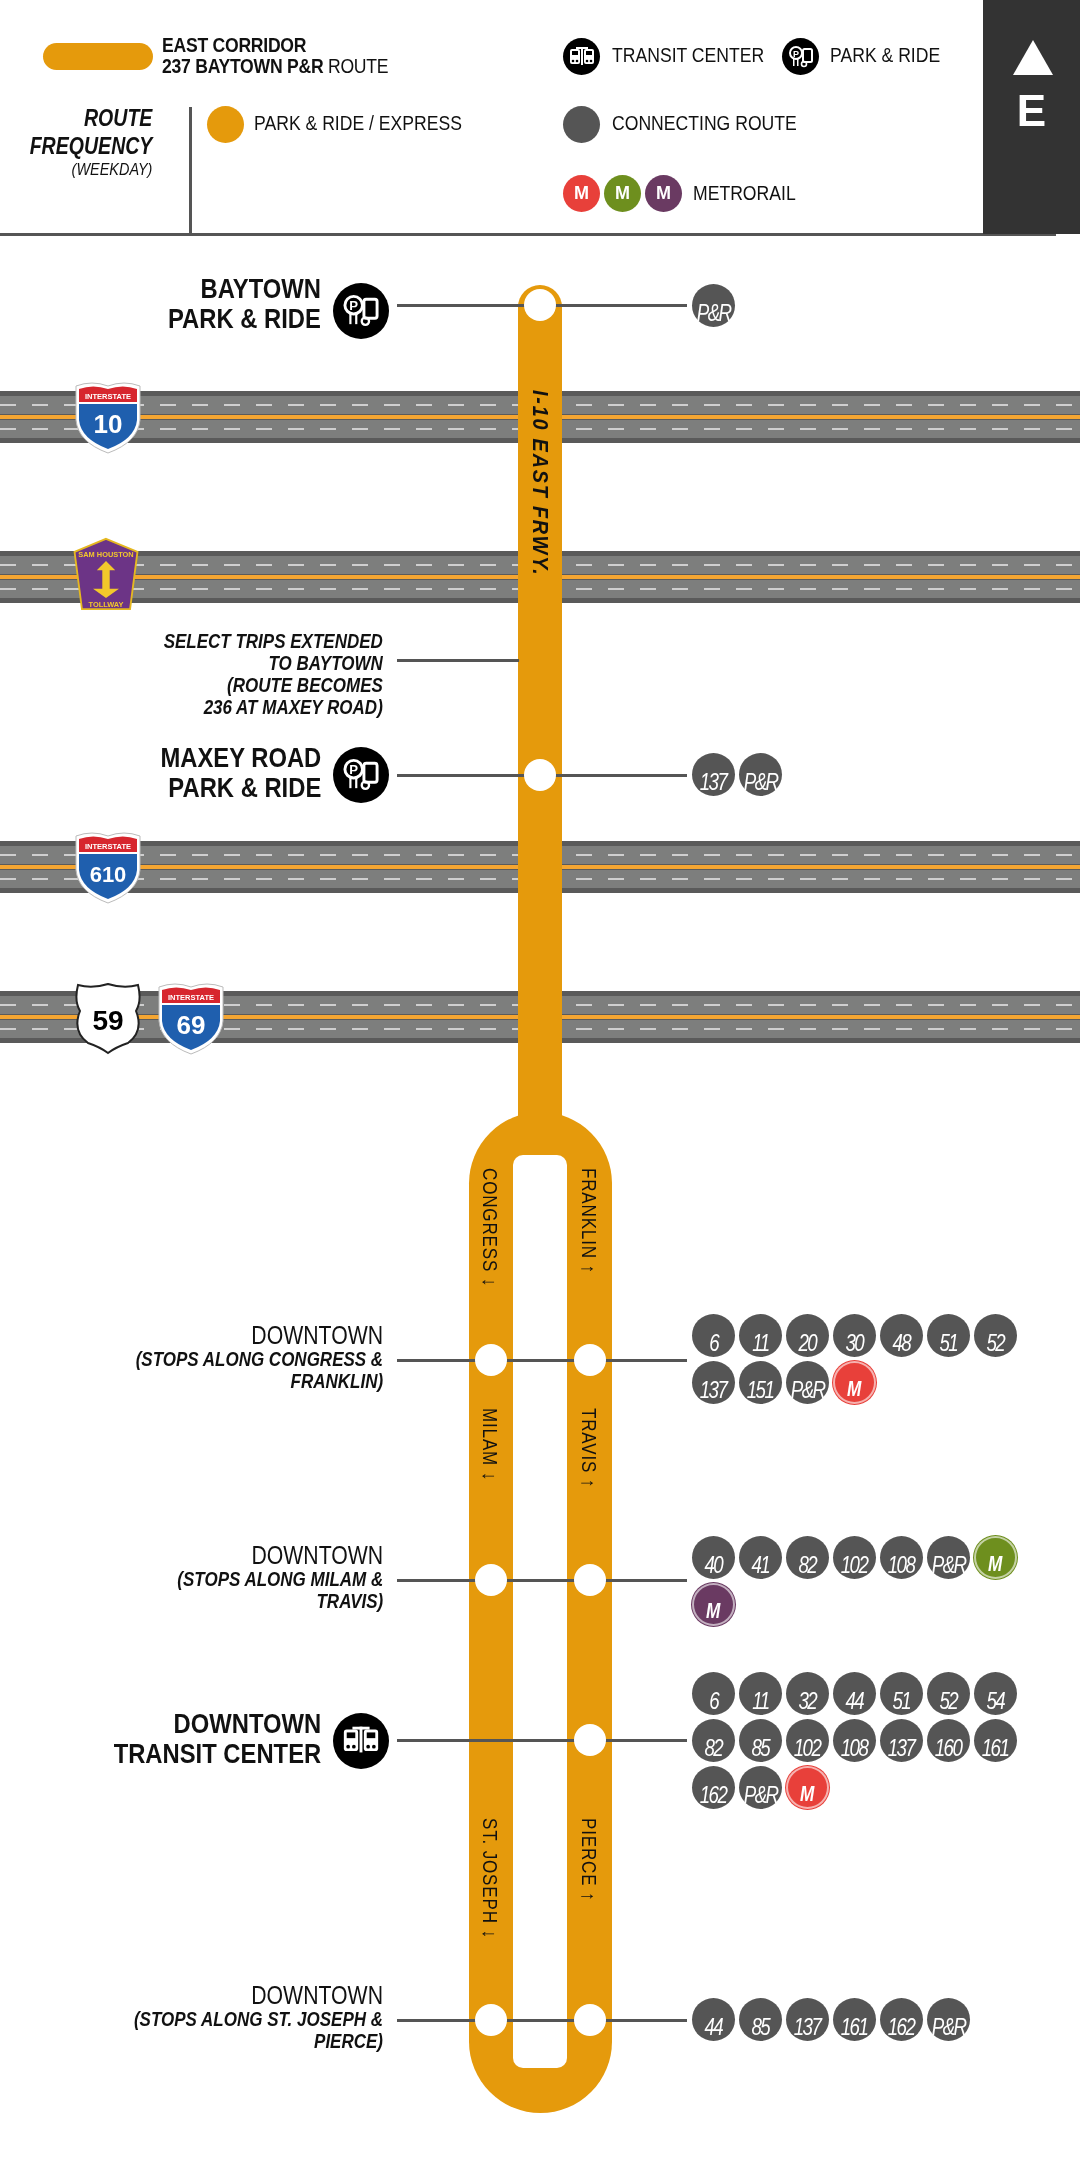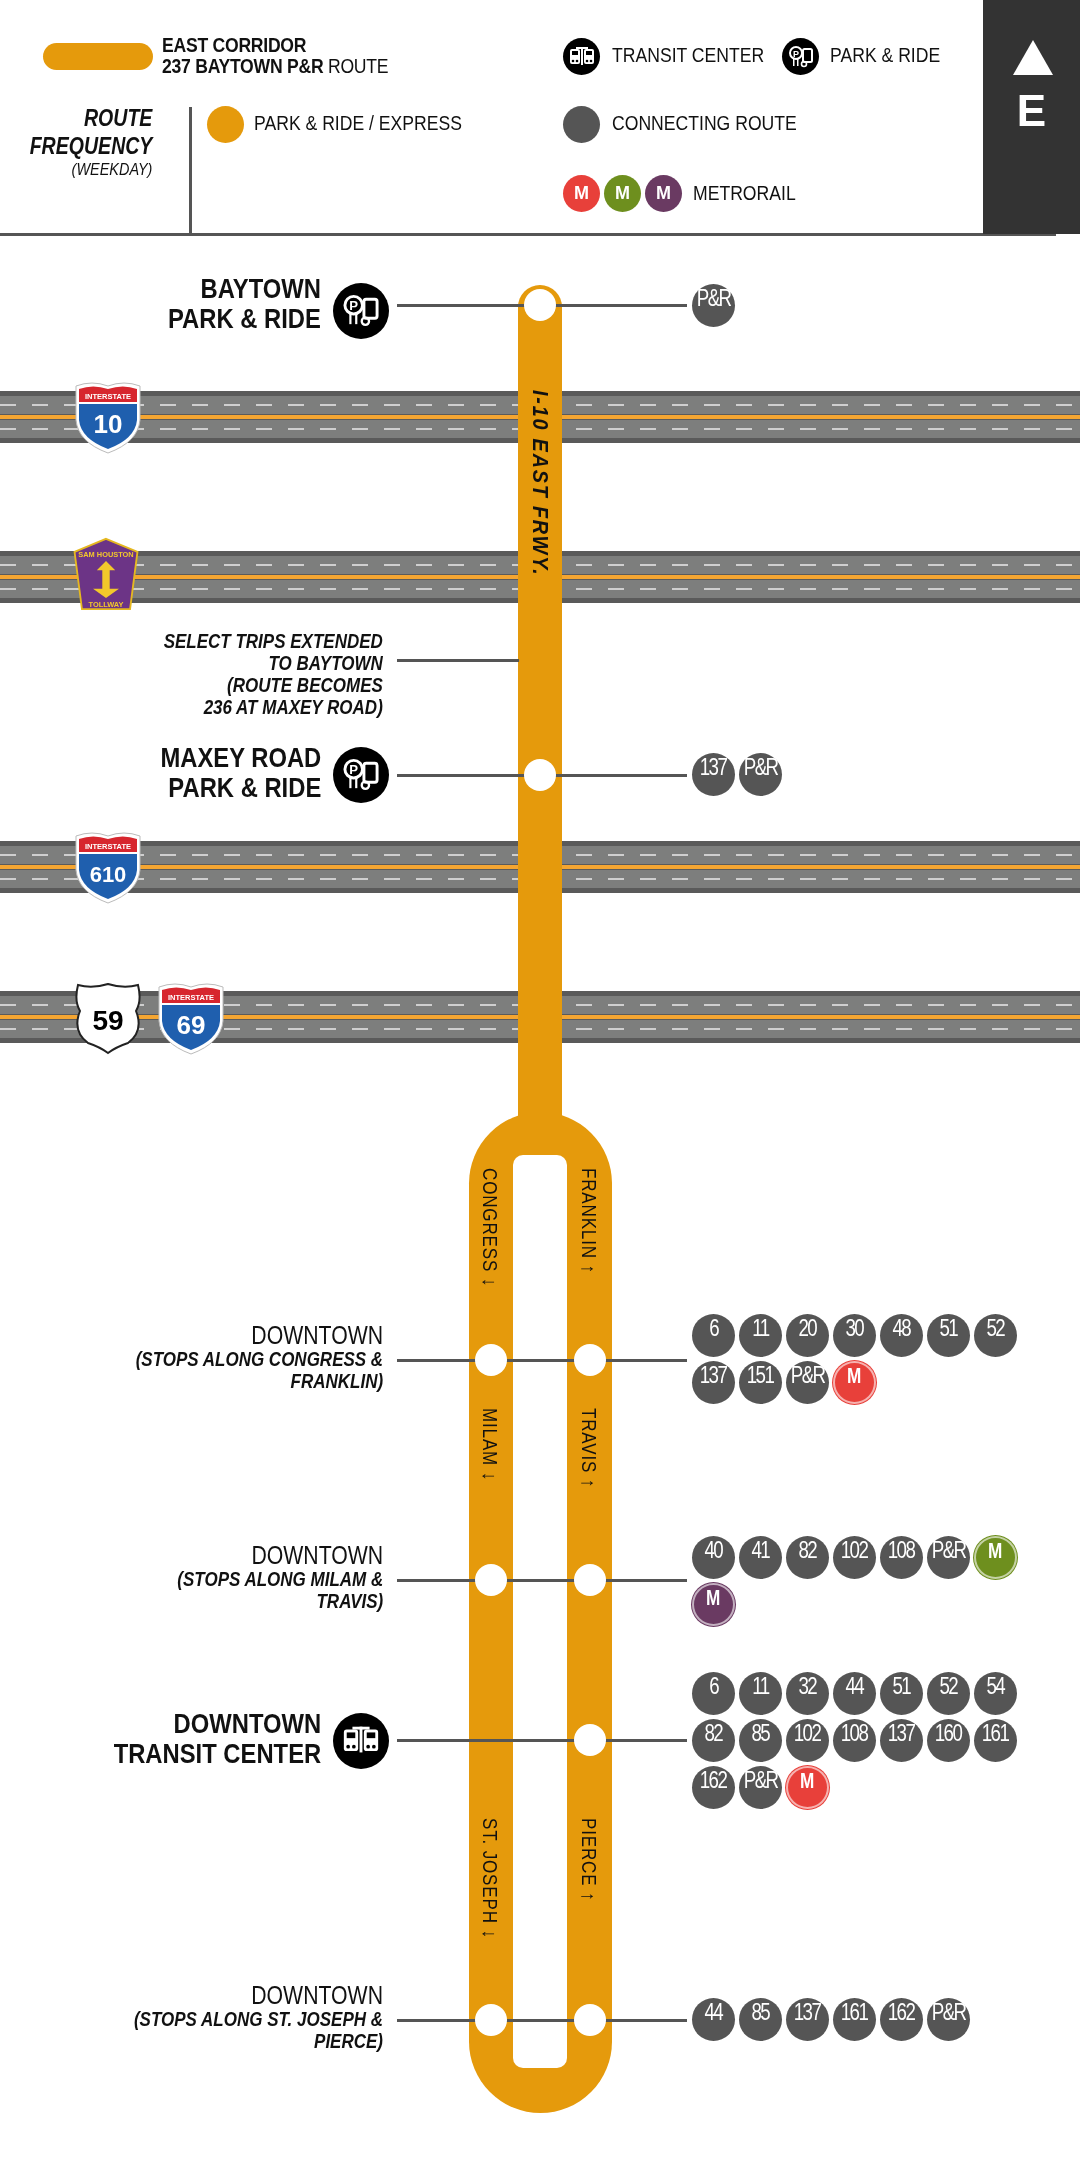--- a/index.html
+++ b/index.html
@@ -34,21 +34,21 @@
   .loop-hole { position: absolute; left: 513px; top: 1155px; width: 54px; height: 913px; background: #fff; border-radius: 10px; }
   .node { position: absolute; width: 32px; height: 32px; border-radius: 50%; background: #fff; }
   .street { position: absolute; font-size: 20px; white-space: nowrap; transform-origin: 0 0; letter-spacing: 1px; color: #111; }
   .connector { position: absolute; height: 3px; background: #555; }
   
   .stop-name { position: absolute; text-align: right; font-weight: bold; font-size: 28px; line-height: 30px; white-space: nowrap; transform: scaleX(0.85); transform-origin: right; }
   .stop-note { position: absolute; text-align: right; font-weight: bold; font-style: italic; font-size: 20px; line-height: 22px; white-space: nowrap; transform: scaleX(0.85); transform-origin: right; }
   .dt-name { font-weight: normal; font-style: normal; font-size: 25px; display: block; line-height: 26px; }
   
   .badges { position: absolute; left: 692px; width: 340px; display: flex; flex-wrap: wrap; gap: 4px; row-gap: 4px; }
-  .badge { width: 43px; height: 43px; border-radius: 50%; background: #555; color: #fff; display: flex; align-items: flex-start; justify-content: center; font-size: 24px; letter-spacing: -2px; }
+  .badge { width: 43px; height: 43px; border-radius: 50%; background: #555; color: #fff; display: flex; align-items: flex-end; justify-content: center; font-size: 24px; letter-spacing: -2px; font-style: italic; }
   .badge span { transform: scaleX(0.78); display: inline-block; }
   .badge.rail { font-weight: bold; font-size: 22px; letter-spacing: 0; border: 2px solid rgba(255,255,255,0.6); box-shadow: 0 0 0 1px currentColor; }
 </style>
 </head>
 <body>
 
 <div id="header">
   <div class="pill"></div>
   <div class="title">
     <div>EAST CORRIDOR</div>

